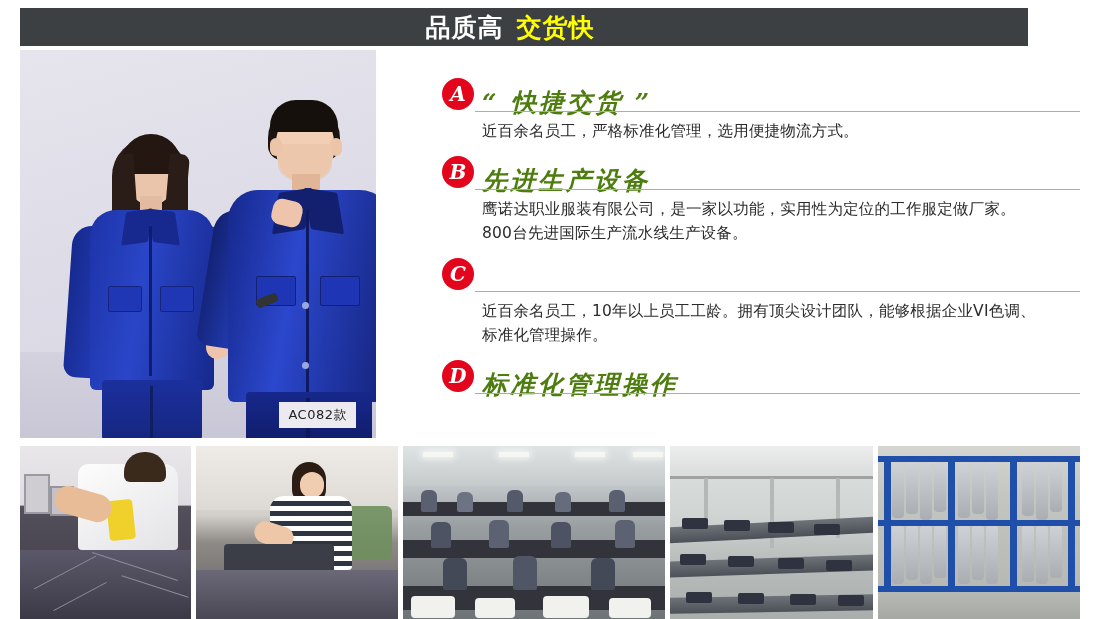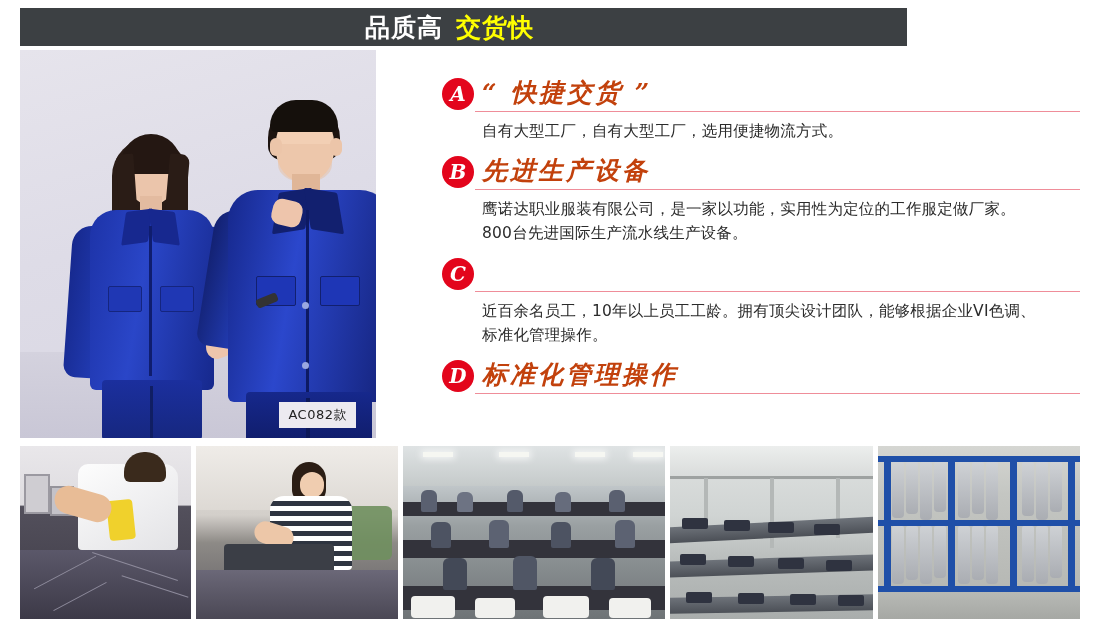--- a/index.html
+++ b/index.html
@@ -7,21 +7,21 @@
     width: 1100px; height: 619px;
     background: #ffffff;
     font-family: "DejaVu Sans", "Liberation Sans", sans-serif;
     overflow: hidden;
   }
   .page { position: relative; width: 1100px; height: 619px; background: #fff; }
 
   
   .header-bar {
     position: absolute; left: 20px; top: 8px;
-    width: 887px; height: 38px;
+    width: 1008px; height: 38px;
     background: #3c4043;
     display: flex; align-items: center; justify-content: center;
   }
   .header-title {
     font-size: 25px; font-weight: bold; letter-spacing: 1px;
     line-height: 1; white-space: nowrap;
     display: flex; align-items: baseline; gap: 13px;
     transform: translateX(-14px);
   }
   .header-title .t-white { color: #ffffff; }
@@ -144,22 +144,22 @@
   .badge {
     position: absolute; left: 0; top: 2px;
     width: 32px; height: 32px; border-radius: 50%;
     background: #e3051c;
     color: #fff; font-family: "DejaVu Serif", "Liberation Serif", serif;
     font-weight: bold; font-style: italic; font-size: 20px;
     display: flex; align-items: center; justify-content: center;
     line-height: 1;
   }
   .feature-title {
-    position: absolute; left: 40px; top: 0;
-    color: #c2410c;
+    position: absolute; left: 40px; top: 10px;
+    color: #4d7c0f;
     font-family: "DejaVu Serif", "Liberation Serif", serif;
     font-weight: bold; font-style: italic;
     font-size: 25px; letter-spacing: 3px; white-space: nowrap;
     line-height: 34px;
   }
   .feature-rule {
     position: absolute; left: 33px; right: 0; top: 35px;
     height: 1px; background: #ef8d99;
   }
   .feature-body {
@@ -312,21 +312,21 @@
 
   <div class="features">
 
     <div class="feature">
       <div class="feature-head">
         <div class="badge">A</div>
         <div class="feature-title">“ 快捷交货 ”</div>
         <div class="feature-rule"></div>
       </div>
       <div class="feature-body">
-        <div>自有大型工厂，自有大型工厂，选用便捷物流方式。</div>
+        <div>近百余名员工，严格标准化管理，选用便捷物流方式。</div>
       </div>
     </div>
 
     <div class="feature">
       <div class="feature-head">
         <div class="badge">B</div>
         <div class="feature-title">先进生产设备</div>
         <div class="feature-rule"></div>
       </div>
       <div class="feature-body">

